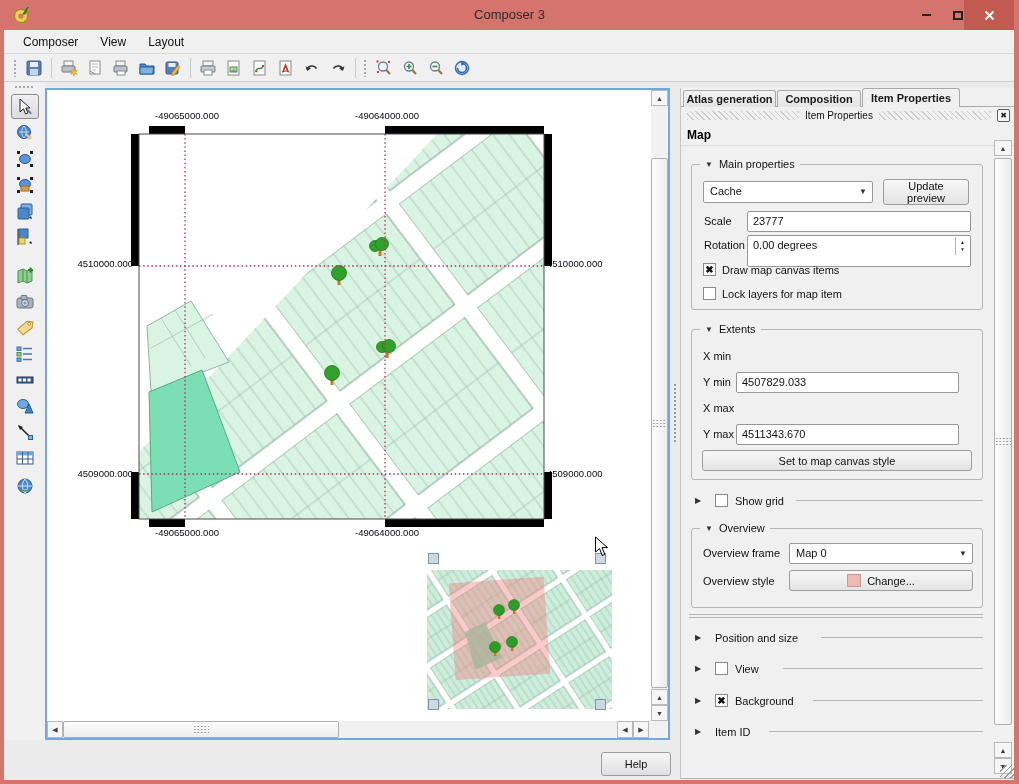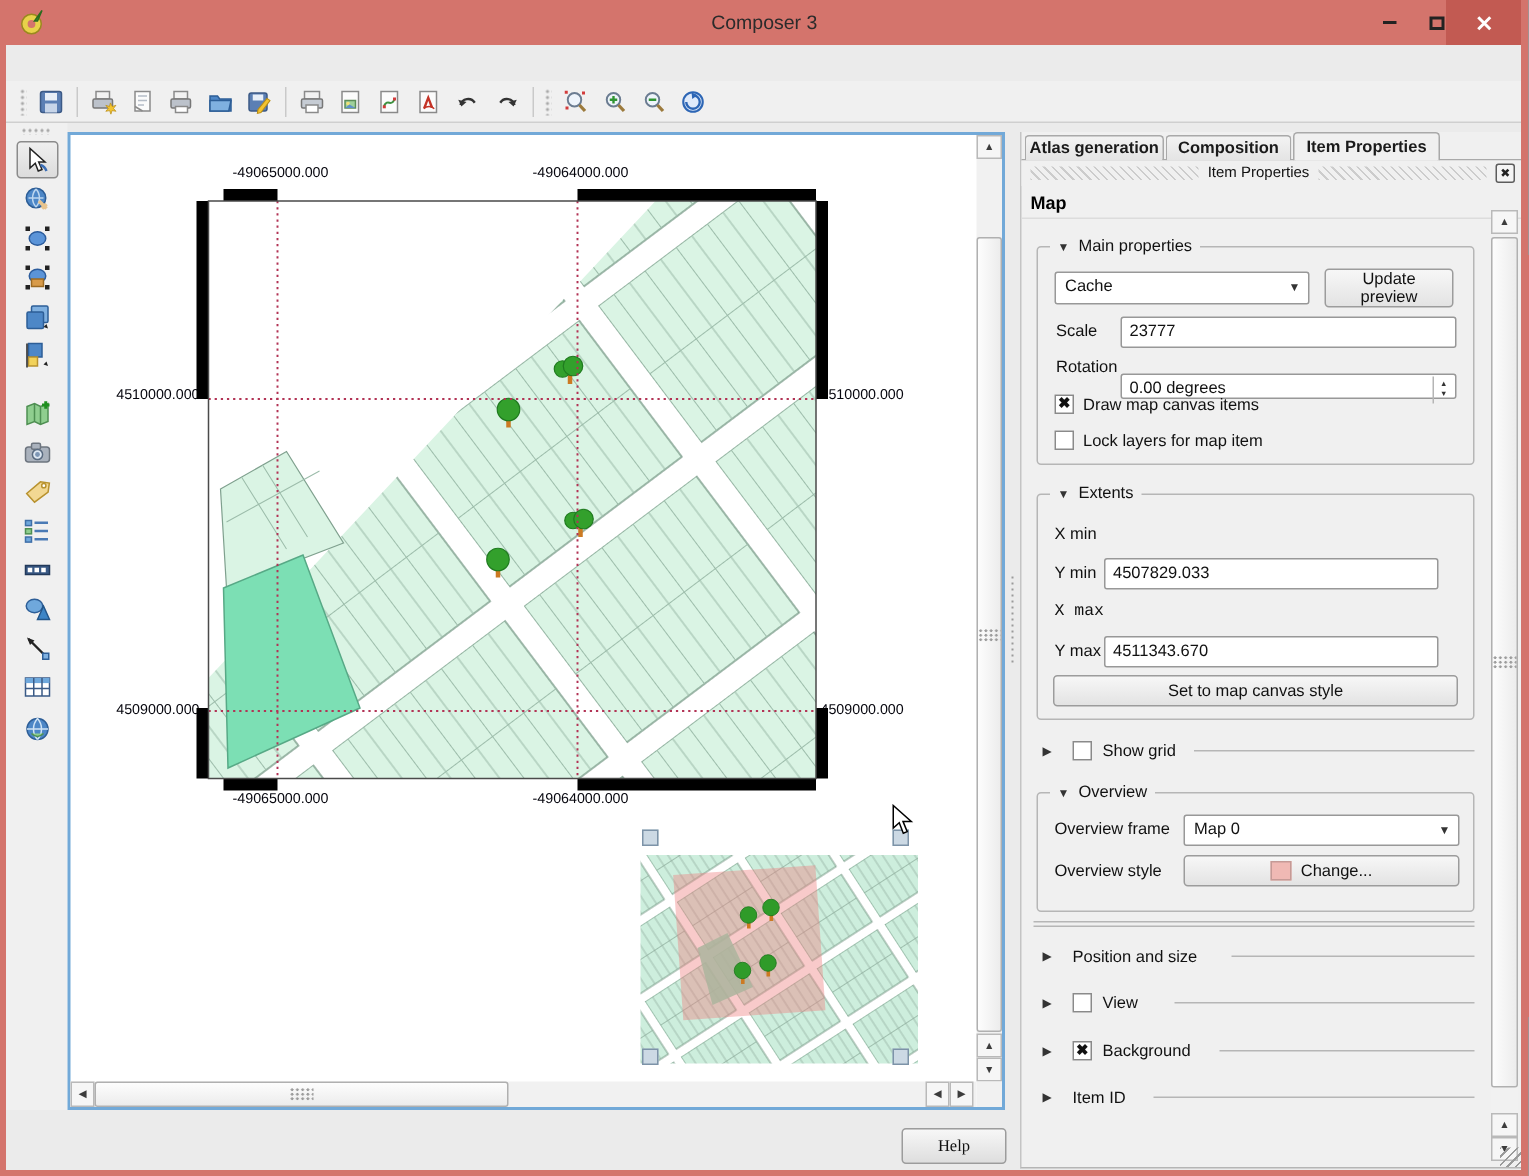--- a/index.html
+++ b/index.html
@@ -82,20 +82,25 @@
     <div class="abs winbtn" style="left:944px;width:28px;">
       <div style="width:10px;height:9px;border:2px solid #222;"></div>
     </div>
     <div class="abs winbtn" style="left:964px;width:50px;background:#c25a52;">
       <svg width="11" height="11" viewBox="0 0 11 11">
         <path d="M1.5 1.5 L9.5 9.5 M9.5 1.5 L1.5 9.5" stroke="#fff" stroke-width="2"></path>
       </svg>
     </div>
   </div>
 
+  <div class="abs menubar">
+    <span class="menu-item">Composer</span>
+    <span class="menu-item">View</span>
+    <span class="menu-item">Layout</span>
+  </div>
 
   <div class="abs toolbar">
     <span class="grip-v"></span>
     <span class="tbtn">
         <svg width="18" height="18" viewBox="0 0 18 18">
           <rect x="2" y="2" width="14" height="14" rx="1.5" fill="#5b7fb4" stroke="#3c5a86"></rect>
           <rect x="5" y="3" width="8" height="5" fill="#e8eff8"></rect>
           <rect x="5" y="10" width="8" height="6" fill="#c7d5e9"></rect>
         </svg>
       </span>
@@ -530,42 +535,42 @@
         </div>
     </div>
     <div class="combo" style="left:22px;top:93px;width:170px;height:22px;">
       <span>Cache</span>
       <span class="arr">▼</span>
     </div>
     <button class="btn" style="left:202px;top:91px;width:86px;height:26px;">Update preview</button>
     <span class="lab" style="left:23px;top:127px;">Scale</span>
     <div class="field" style="left:66px;top:123px;width:224px;height:21px;">23777</div>
     <span class="lab" style="left:23px;top:151px;">Rotation</span>
-    <div class="field" style="left:66px;top:161px;width:224px;height:17px;">
+    <div class="field" style="left:66px;top:147px;width:224px;height:32px;">
       <span>0.00 degrees</span>
       <span class="spin">
           <span>▲</span>
           <span>▼</span>
         </span>
     </div>
     <span class="cb" style="left:22px;top:175px;">✖</span>
     <span class="lab" style="left:41px;top:176px;">Draw map canvas items</span>
     <span class="cb" style="left:22px;top:199px;"></span>
     <span class="lab" style="left:41px;top:200px;">Lock layers for map item</span>
 
     <div class="group" style="left:10px;top:241px;width:292px;height:151px;">
       <div class="gtitle">
           <span class="tri">▼</span>
           <span>Extents</span>
         </div>
     </div>
     <span class="lab" style="left:22px;top:262px;">X min</span>
     <span class="lab" style="left:22px;top:288px;">Y min</span>
     <div class="field" style="left:55px;top:284px;width:223px;height:21px;">4507829.033</div>
-    <span class="lab" style="left:22px;top:314px;font-family:Liberation Mono, monospace;">X max</span>
+    <span class="lab" style="left:22px;top:314px;">X max</span>
     <span class="lab" style="left:22px;top:340px;">Y max</span>
     <div class="field" style="left:55px;top:336px;width:223px;height:21px;">4511343.670</div>
     <button class="btn" style="left:21px;top:362px;width:270px;height:21px;">Set to map canvas style</button>
 
     <div class="collapsed-row" style="top:406px;">
       <span class="tri abs" style="left:4px;top:2px;">▶</span>
       <span class="cb" style="left:24px;top:0;"></span>
       <span class="lab" style="left:44px;top:1px;">Show grid</span>
       <span class="hline" style="left:105px;"></span>
     </div>
@@ -624,18 +629,18 @@
           <span>▲</span>
         </div>
       <div class="abs sbtn" style="left:0;top:618px;width:18px;height:16px;">
           <span>▼</span>
         </div>
     </div>
     <div class="abs resize-grip" style="left:319px;top:677px;width:14px;height:13px;"></div>
   </div>
 
   <button class="footer-btn" style="left:514px;top:752px;width:75px;margin-top:43px;">Close</button>
-  <button class="footer-btn" style="left:601px;top:752px;width:70px;font-family:Liberation Serif, serif;">Help</button>
+  <button class="footer-btn" style="left:601px;top:752px;width:70px;">Help</button>
 
   <div class="abs border-left"></div>
   <div class="abs border-right"></div>
   <div class="abs border-bottom"></div>
 </div>
 
 </body></html>

